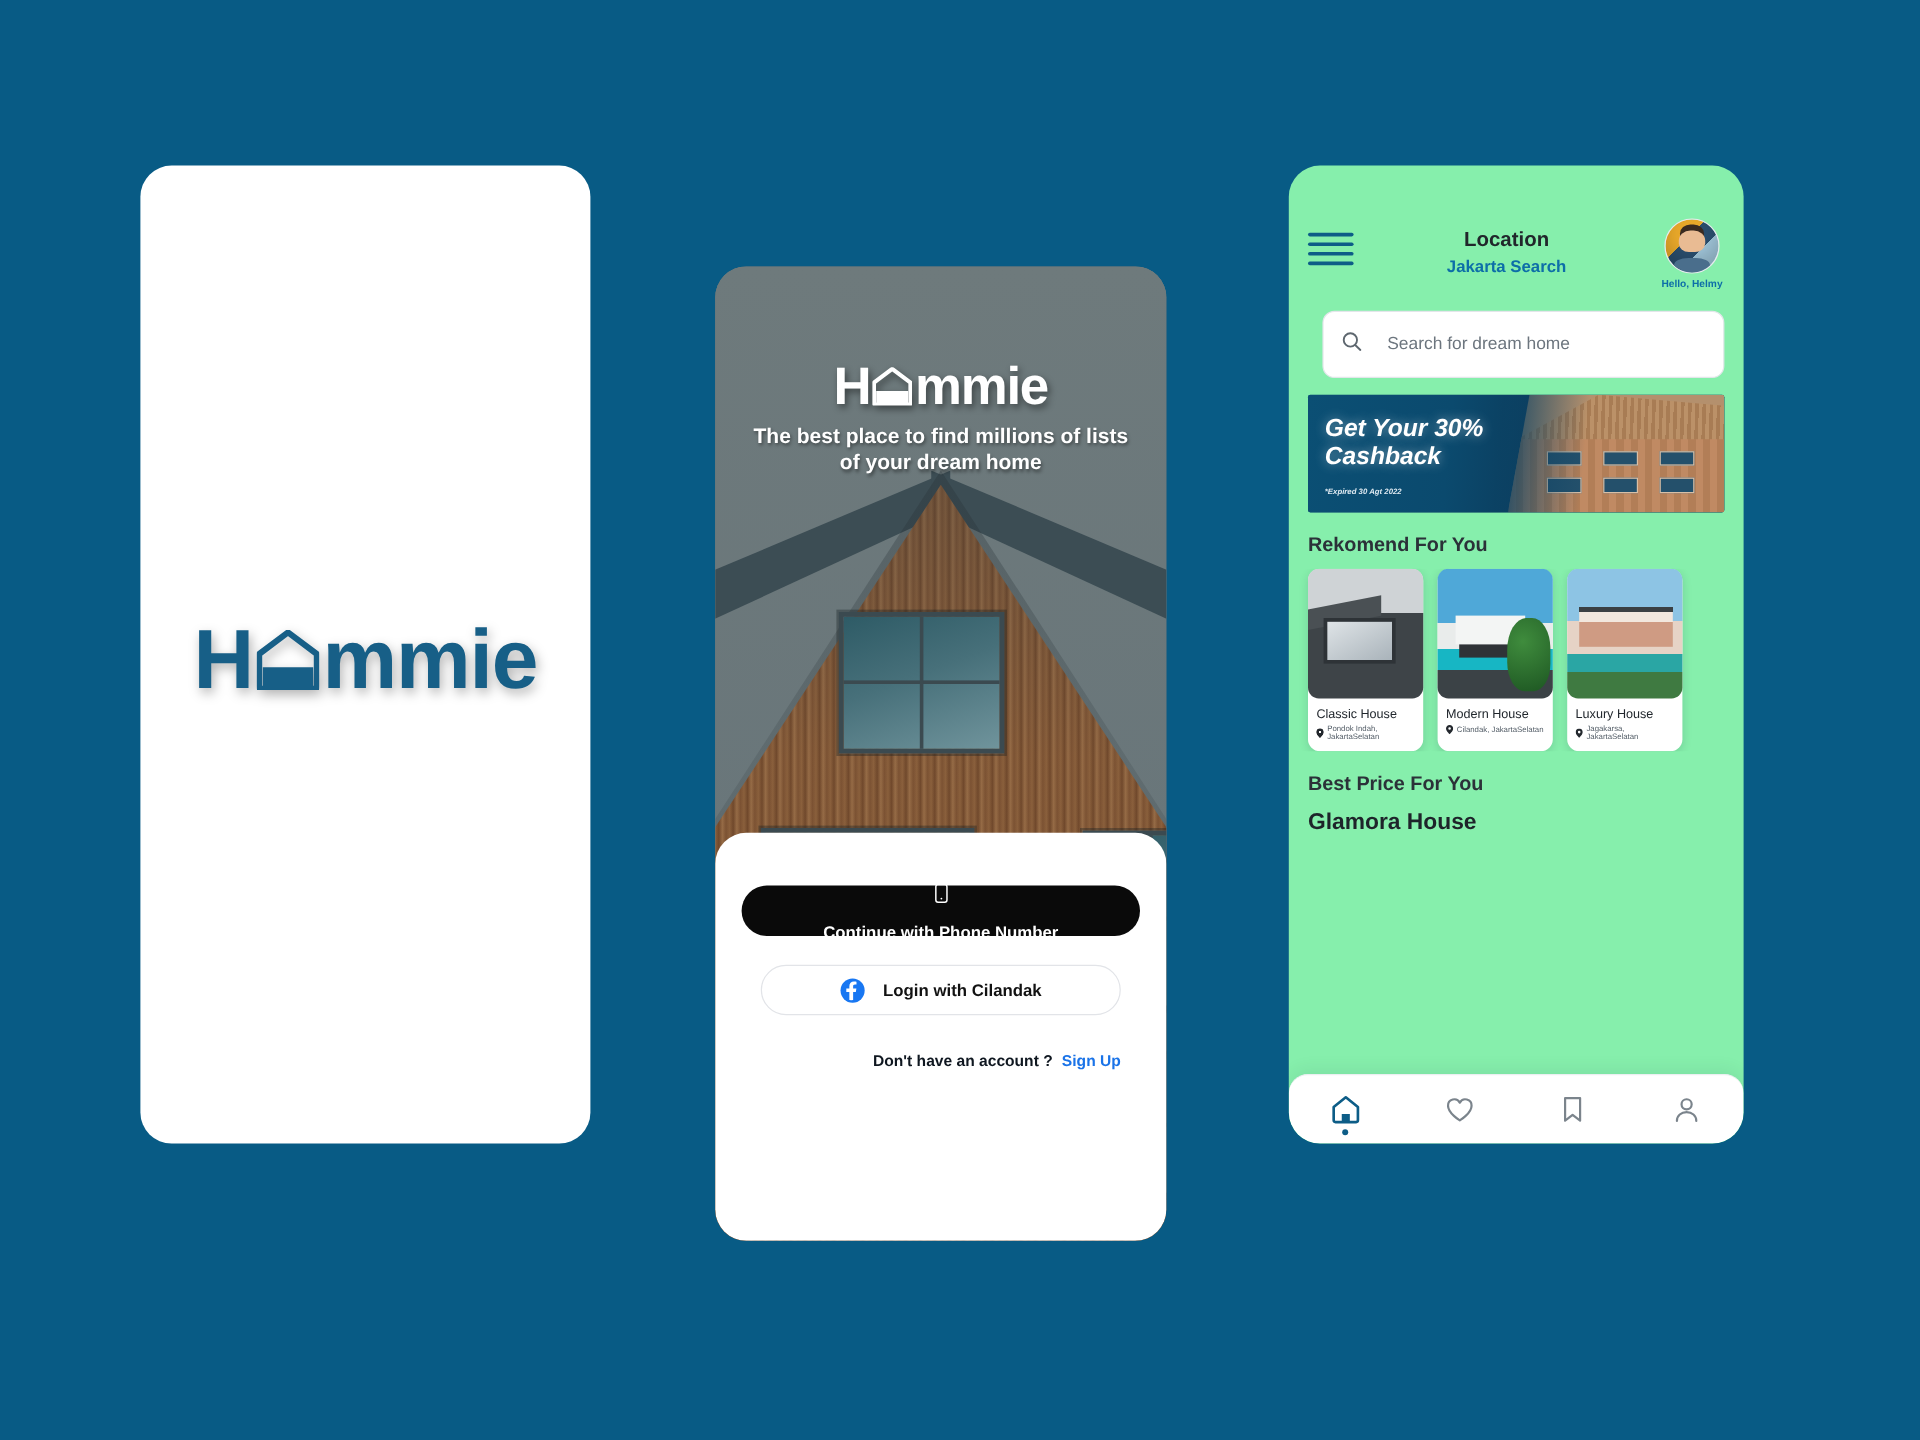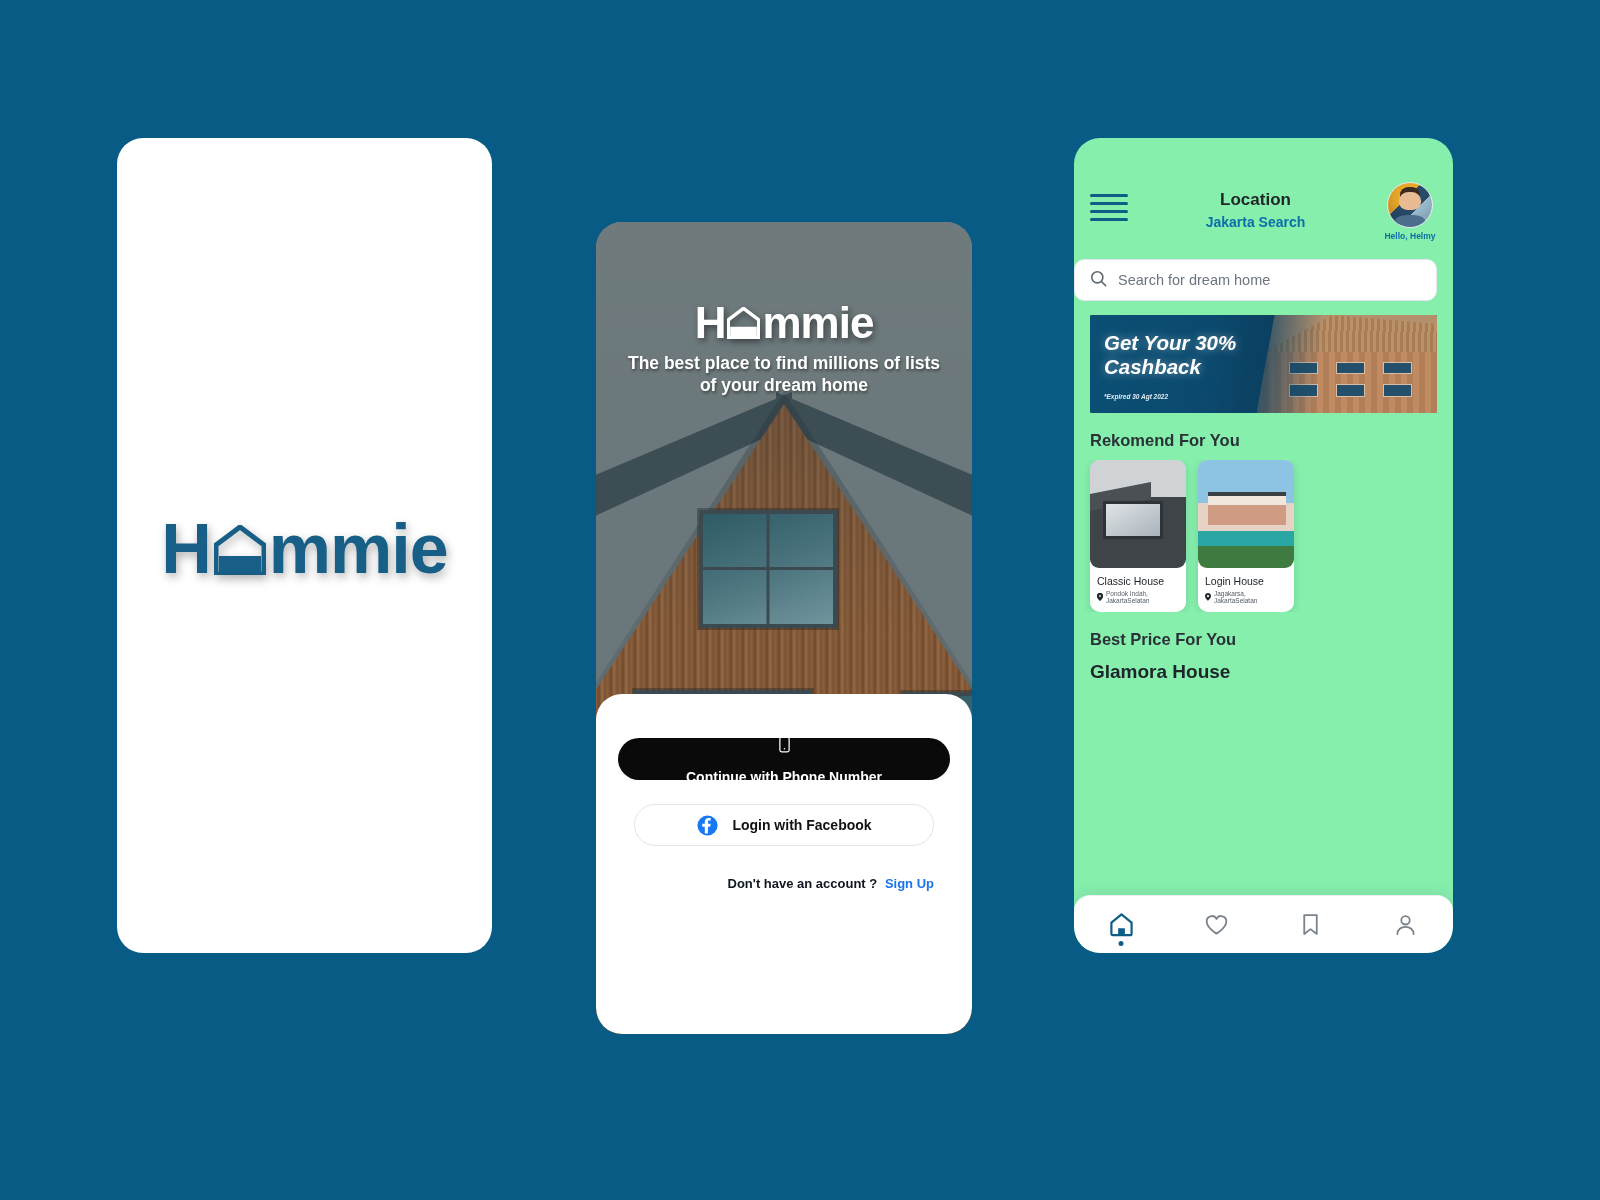--- a/index.html
+++ b/index.html
@@ -142,22 +142,22 @@
     border-radius: 46% 46% 40% 40%; background:#e9bb93;
     box-shadow: 0 -6px 0 -1px #3a2a20;
   }
   .avatar::before {
     content:""; position:absolute; left:16%; bottom:-6%; width:68%; height:34%;
     border-radius: 40% 40% 0 0; background:#4a6e8c; z-index:2;
   }
   .hello { font-size: 8.5px; font-weight: 800; color: #0d6ea8; margin-top: 3px; white-space: nowrap; }
 
   .search {
-    margin: 18px 16px 0 0; height: 42px; border: 1.4px solid #e3e6ea;
-    border-radius: 10px; display: flex; align-items: center; gap: 10px; padding: 0 14px;
+    margin: 18px 16px 0 28px; height: 56px; border: 1.4px solid #e3e6ea;
+    border-radius: 10px; display: flex; align-items: center; gap: 20px; padding: 0 14px;
     background: #fff;
   }
   .search input {
     border: 0; outline: 0; font-size: 14.5px; color: #5c6570; width: 100%;
     font-family: "Liberation Sans", sans-serif; background: transparent;
   }
   .search input::placeholder { color: #6c757e; }
 
   .banner {
     margin: 14px 16px 0 16px; height: 98px; border-radius: 2px; overflow: hidden;
@@ -357,21 +357,21 @@
       </div>
 
 
       <div class="btn btn-out">
         <span class="ico">
           <svg viewBox="0 0 24 24" width="21" height="21">
             <circle cx="12" cy="12" r="11.5" fill="#1877F2"></circle>
             <path fill="#fff" d="M15.1 13.3l.5-3.2h-3.1V8c0-.9.4-1.7 1.8-1.7h1.4V3.6s-1.3-.2-2.5-.2c-2.6 0-4.3 1.6-4.3 4.4v2.3H6v3.2h2.9v7.7a11.6 11.6 0 003.6 0v-7.7h2.6z"></path>
           </svg>
         </span>
-        <span>Login with Facebook</span>
+        <span>Login with Cilandak</span>
       </div>
 
       <div class="signup-row">
         <span>Don't have an account ?</span>
         <a href="#">Sign Up</a>
       </div>
 
     </div>
   </div>
 
@@ -433,24 +433,34 @@
         <div class="rek-name">Classic House</div>
         <div class="rek-loc">
           <svg class="pin" viewBox="0 0 10 13">
             <path d="M5 0C2.2 0 0 2.2 0 5c0 3.6 5 8 5 8s5-4.4 5-8c0-2.8-2.2-5-5-5zm0 6.8A1.8 1.8 0 115 3.2a1.8 1.8 0 010 3.6z" fill="#2a3views"></path>
             <path d="M5 0C2.2 0 0 2.2 0 5c0 3.6 5 8 5 8s5-4.4 5-8c0-2.8-2.2-5-5-5zm0 6.8A1.8 1.8 0 115 3.2a1.8 1.8 0 010 3.6z" fill="#23282e"></path>
           </svg>
           <span>Pondok Indah, JakartaSelatan</span>
         </div>
       </div>
 
+      <div class="rek-card">
+        <div class="rek-img img-modern"></div>
+        <div class="rek-name">Modern House</div>
+        <div class="rek-loc">
+          <svg class="pin" viewBox="0 0 10 13">
+            <path d="M5 0C2.2 0 0 2.2 0 5c0 3.6 5 8 5 8s5-4.4 5-8c0-2.8-2.2-5-5-5zm0 6.8A1.8 1.8 0 115 3.2a1.8 1.8 0 010 3.6z" fill="#23282e"></path>
+          </svg>
+          <span>Cilandak, JakartaSelatan</span>
+        </div>
+      </div>
 
       <div class="rek-card">
         <div class="rek-img img-luxury"></div>
-        <div class="rek-name">Login House</div>
+        <div class="rek-name">Luxury House</div>
         <div class="rek-loc">
           <svg class="pin" viewBox="0 0 10 13">
             <path d="M5 0C2.2 0 0 2.2 0 5c0 3.6 5 8 5 8s5-4.4 5-8c0-2.8-2.2-5-5-5zm0 6.8A1.8 1.8 0 115 3.2a1.8 1.8 0 010 3.6z" fill="#23282e"></path>
           </svg>
           <span>Jagakarsa, JakartaSelatan</span>
         </div>
       </div>
 
     </div>
 

